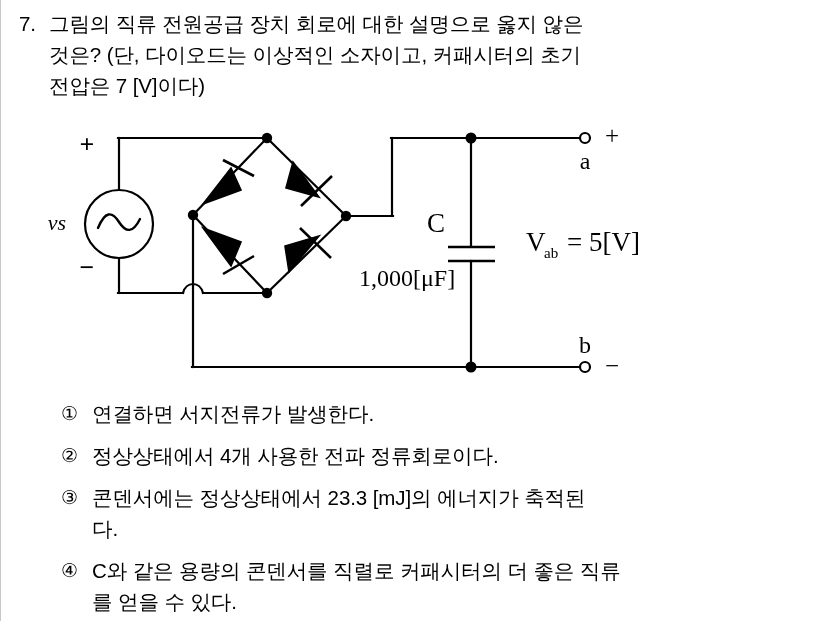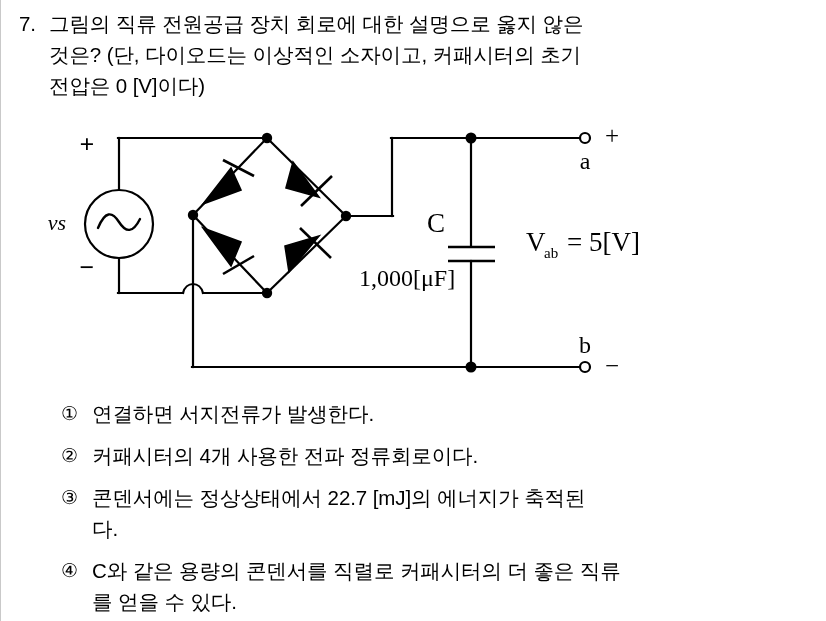--- a/index.html
+++ b/index.html
@@ -85,21 +85,21 @@
 </style>
 </head>
 <body>
 
 <div id="page">
 
   <div class="stem">
     <span class="stem-num">7.</span>
     <span class="stem-text">그림의 직류 전원공급 장치 회로에 대한 설명으로 옳지 않은
 것은? (단, 다이오드는 이상적인 소자이고, 커패시터의 초기
-전압은 0 [V]이다)</span>
+전압은 7 [V]이다)</span>
   </div>
 
   <div class="figure">
     <svg width="700" height="272" viewBox="0 0 700 272" xmlns="http://www.w3.org/2000/svg">
 
       <g fill="none" stroke="#000000" stroke-width="2.2" stroke-linecap="square">
 
         <path d="M118,20 L118,75"></path>
         <path d="M117,20 L266,20"></path>
 
@@ -198,25 +198,25 @@
     </svg>
   </div>
 
   <div class="choices">
     <div class="choice">
       <span class="choice-marker">①</span>
       <span class="choice-text">연결하면 서지전류가 발생한다.</span>
     </div>
     <div class="choice">
       <span class="choice-marker">②</span>
-      <span class="choice-text">커패시터의 4개 사용한 전파 정류회로이다.</span>
+      <span class="choice-text">정상상태에서 4개 사용한 전파 정류회로이다.</span>
     </div>
     <div class="choice">
       <span class="choice-marker">③</span>
-      <span class="choice-text">콘덴서에는 정상상태에서 22.7 [mJ]의 에너지가 축적된
+      <span class="choice-text">콘덴서에는 정상상태에서 23.3 [mJ]의 에너지가 축적된
 다.</span>
     </div>
     <div class="choice">
       <span class="choice-marker">④</span>
       <span class="choice-text">C와 같은 용량의 콘덴서를 직렬로 커패시터의 더 좋은 직류
 를 얻을 수 있다.</span>
     </div>
   </div>
 
 </div>

